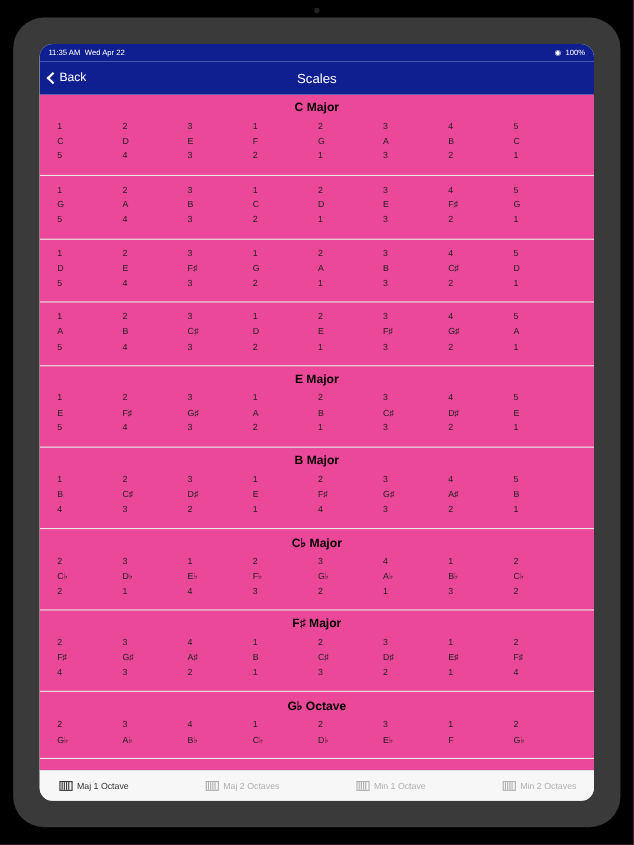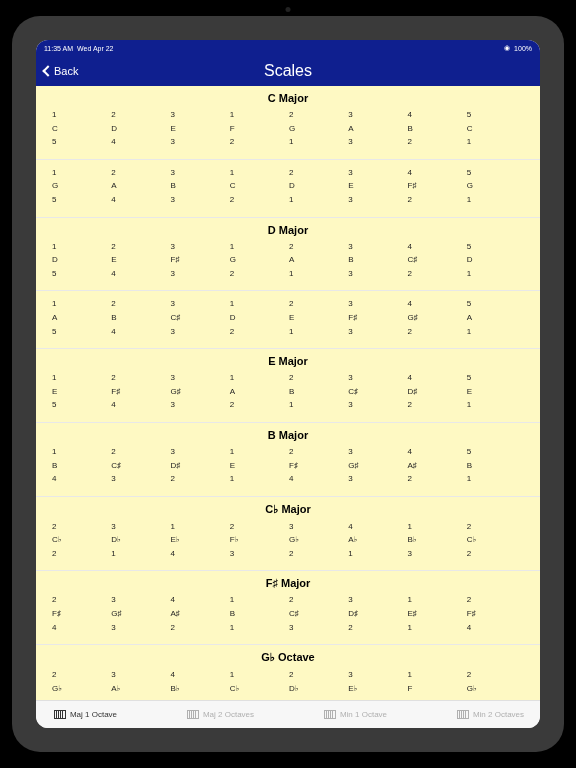--- a/index.html
+++ b/index.html
@@ -71,27 +71,27 @@
   .chevron-left {
     width: 8px; height: 8px;
     border-left: 2px solid #fff;
     border-bottom: 2px solid #fff;
     transform: rotate(45deg);
   }
   .nav-title {
     position: absolute;
     left: 50%;
     transform: translateX(-50%);
-    font-size: 16px;
+    font-size: 12px;
     font-weight: 500;
   }
   .content {
     flex: 1;
     overflow: hidden;
-    background: #fef9c3;
+    background: #ec4899;
   }
   .scale-block {
     padding: 6px 14px 10px 14px;
     border-bottom: 1px solid #e8e8e8;
   }
   .scale-title {
     text-align: center;
     font-weight: 700;
     font-size: 11px;
     color: #000;
@@ -223,21 +223,20 @@
             <div class="cell">4</div>
             <div class="cell">3</div>
             <div class="cell">2</div>
             <div class="cell">1</div>
             <div class="cell">3</div>
             <div class="cell">2</div>
             <div class="cell">1</div>
           </div>
         </div>
         <div class="scale-block">
-          <div class="scale-title">D Major</div>
           <div class="scale-row">
             <div class="cell">1</div>
             <div class="cell">2</div>
             <div class="cell">3</div>
             <div class="cell">1</div>
             <div class="cell">2</div>
             <div class="cell">3</div>
             <div class="cell">4</div>
             <div class="cell">5</div>
           </div>

